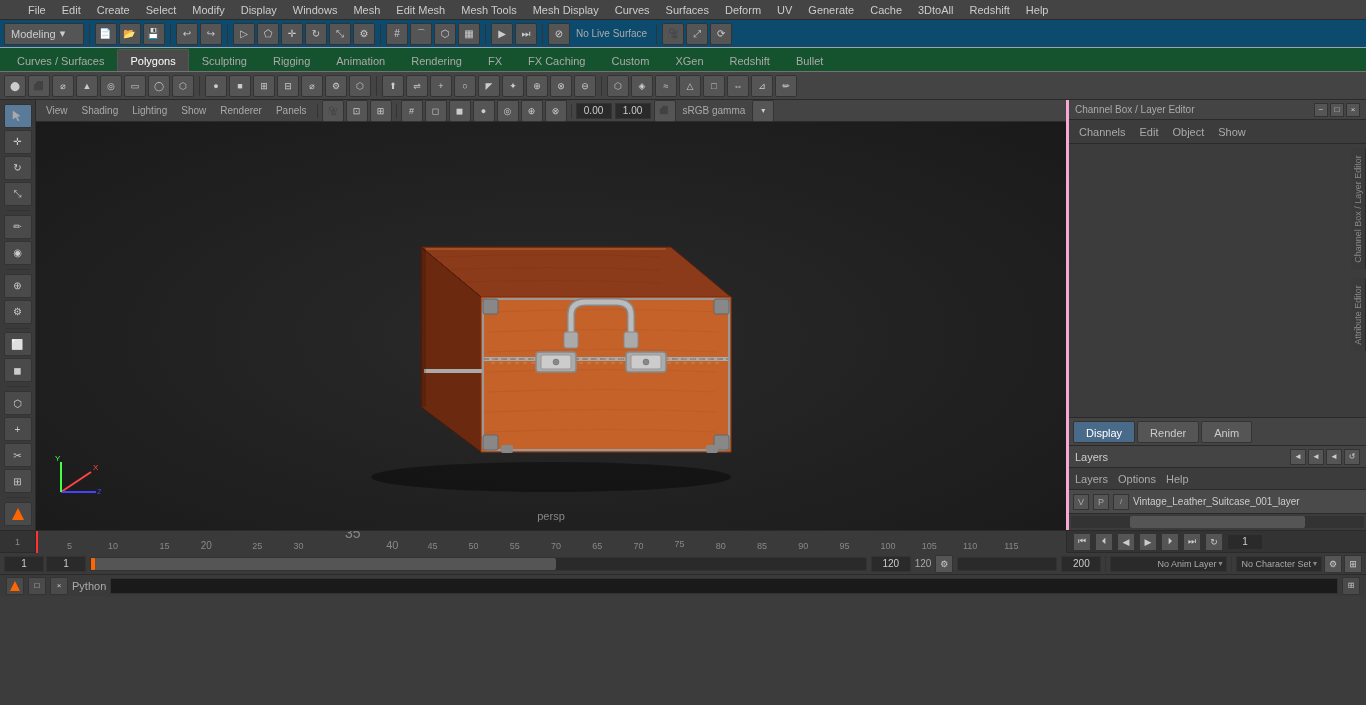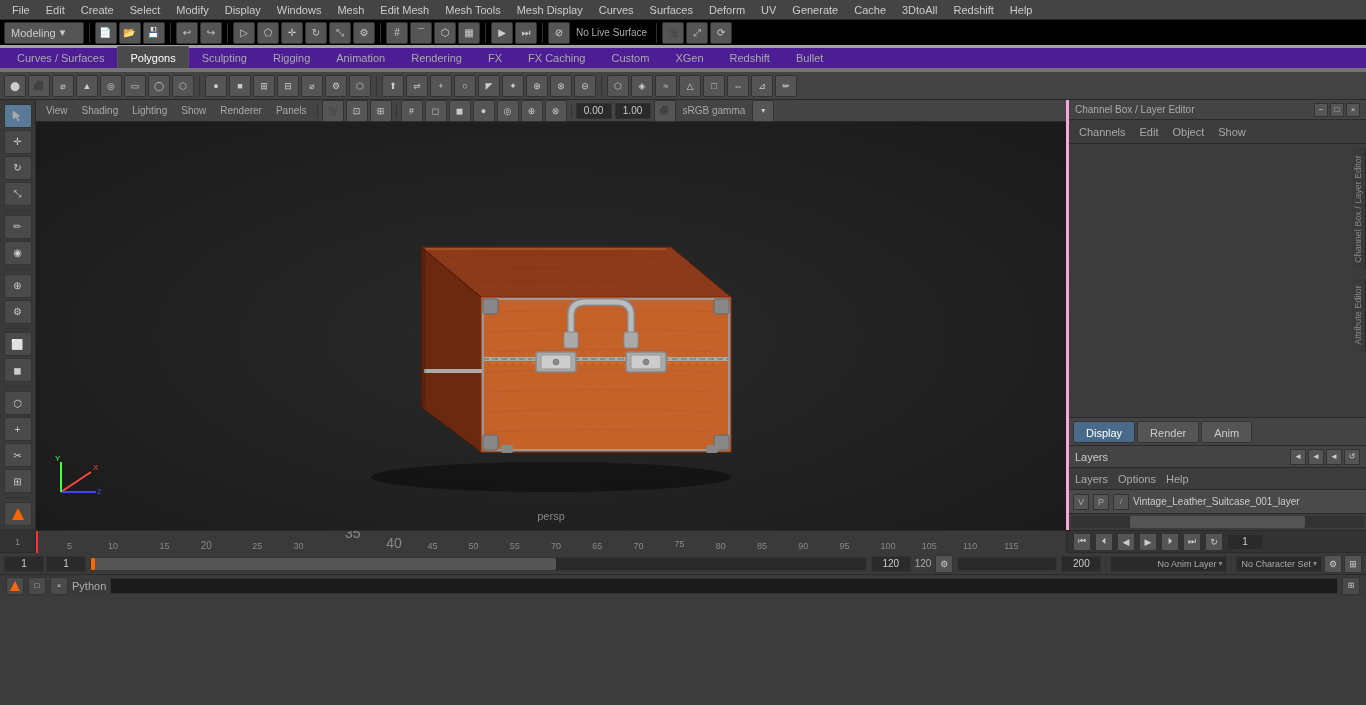--- a/index.html
+++ b/index.html
@@ -13,40 +13,40 @@
       overflow: hidden;
       user-select: none;
     }
 
     
     #menu-bar {
       height: 20px;
       background: #444444;
       display: flex;
       align-items: center;
-      padding: 0 4px;
+      padding: 0 20px;
       border-bottom: 1px solid #2a2a2a;
     }
     .menu-item {
       padding: 0 8px;
       height: 20px;
       line-height: 20px;
       cursor: pointer;
       font-size: 11px;
       color: #cccccc;
     }
 
     
     #toolbar1 {
       height: 28px;
-      background: #000000;
+      background: #0c4a6e;
       display: flex;
       align-items: center;
       padding: 0 4px;
-      border-bottom: 3px solid #a3a3a3;
+      border-bottom: 1px solid #a3a3a3;
       gap: 2px;
     }
     .toolbar-btn {
       width: 22px;
       height: 22px;
       background: #555555;
       border: 1px solid #333;
       border-radius: 2px;
       display: flex;
       align-items: center;
@@ -72,24 +72,24 @@
       display: flex;
       align-items: center;
       gap: 4px;
       cursor: pointer;
       min-width: 80px;
     }
 
     
     #tab-bar {
       height: 24px;
-      background: #4c1d95;
+      background: #14532d;
       display: flex;
       align-items: flex-end;
-      border-bottom: 4px solid #737373;
+      border-bottom: 1px solid #737373;
       padding: 0 4px;
     }
     .tab {
       height: 22px;
       padding: 0 12px;
       line-height: 22px;
       font-size: 11px;
       color: #aaa;
       cursor: pointer;
       border: 1px solid transparent;
@@ -805,21 +805,21 @@
   </div>
   <div id="timeline-ruler" style="flex:1;height:22px;background:#3a3a3a;position:relative;overflow:hidden;">
 
     <div style="position:absolute;left:3%;bottom:2px;font-size:9px;color:#888;">5</div>
     <div style="position:absolute;left:7%;bottom:2px;font-size:9px;color:#888;">10</div>
     <div style="position:absolute;left:12%;bottom:2px;font-size:9px;color:#888;">15</div>
     <div style="position:absolute;left:16%;bottom:2px;font-size:10px;color:#888;">20</div>
     <div style="position:absolute;left:21%;bottom:2px;font-size:9px;color:#888;">25</div>
     <div style="position:absolute;left:25%;bottom:2px;font-size:9px;color:#888;">30</div>
     <div style="position:absolute;left:30%;bottom:12px;font-size:14px;color:#888;">35</div>
-    <div style="position:absolute;left:34%;bottom:2px;font-size:14px;color:#888;">40</div>
+    <div style="position:absolute;left:34%;bottom:2px;font-size:11px;color:#888;">40</div>
     <div style="position:absolute;left:38%;bottom:2px;font-size:9px;color:#888;">45</div>
     <div style="position:absolute;left:42%;bottom:2px;font-size:9px;color:#888;">50</div>
     <div style="position:absolute;left:46%;bottom:2px;font-size:9px;color:#888;">55</div>
     <div style="position:absolute;left:50%;bottom:2px;font-size:9px;color:#888;">70</div>
     <div style="position:absolute;left:54%;bottom:2px;font-size:9px;color:#888;">65</div>
     <div style="position:absolute;left:58%;bottom:2px;font-size:9px;color:#888;">70</div>
     <div style="position:absolute;left:62%;bottom:4px;font-size:9px;color:#888;">75</div>
     <div style="position:absolute;left:66%;bottom:2px;font-size:9px;color:#888;">80</div>
     <div style="position:absolute;left:70%;bottom:2px;font-size:9px;color:#888;">85</div>
     <div style="position:absolute;left:74%;bottom:2px;font-size:9px;color:#888;">90</div>

